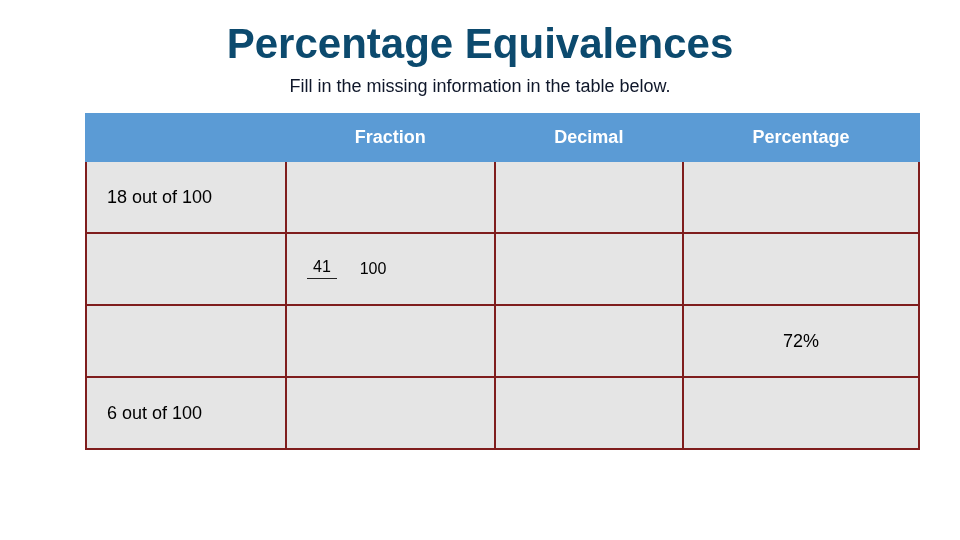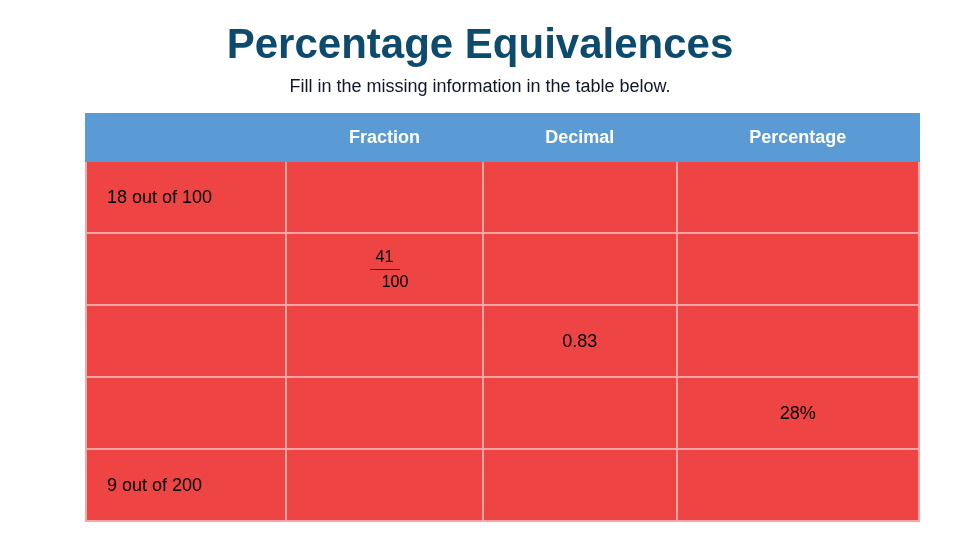--- a/index.html
+++ b/index.html
@@ -63,36 +63,36 @@
       background-color: #5b9bd5;
       width: 200px;
     }
 
     tbody tr {
       border: 2px solid #5b9bd5;
       height: 72px;
     }
 
     tbody td {
-      border: 2px solid #fca5a5;
+      border: 2px solid #7f1d1d;
       padding: 10px 20px;
       font-size: 18px;
       text-align: center;
       vertical-align: middle;
-      background: #ef4444;
+      background: #e5e5e5;
     }
 
     tbody td:first-child {
       text-align: left;
       padding-left: 20px;
     }
 
     .fraction-container {
       display: flex;
-      flex-direction: column;
+      flex-direction: row;
       align-items: center;
       font-size: 16px;
       line-height: 1.2;
     }
 
     .fraction-numerator {
       border-bottom: 1.5px solid #222;
       padding-bottom: 2px;
       margin-bottom: 2px;
       min-width: 30px;
@@ -135,35 +135,29 @@
         <td>
           <div class="fraction-container">
             <span class="fraction-numerator">41</span>
             <span class="fraction-denominator">100</span>
           </div>
         </td>
         <td></td>
         <td></td>
       </tr>
 
-      <tr>
-        <td></td>
-        <td></td>
-        <td>0.83</td>
-        <td></td>
-      </tr>
 
       <tr>
         <td></td>
         <td></td>
         <td></td>
-        <td>28%</td>
+        <td>72%</td>
       </tr>
 
       <tr>
-        <td>9 out of 200</td>
+        <td>6 out of 100</td>
         <td></td>
         <td></td>
         <td></td>
       </tr>
     </tbody>
   </table>
 </div>
 
 </body></html>

